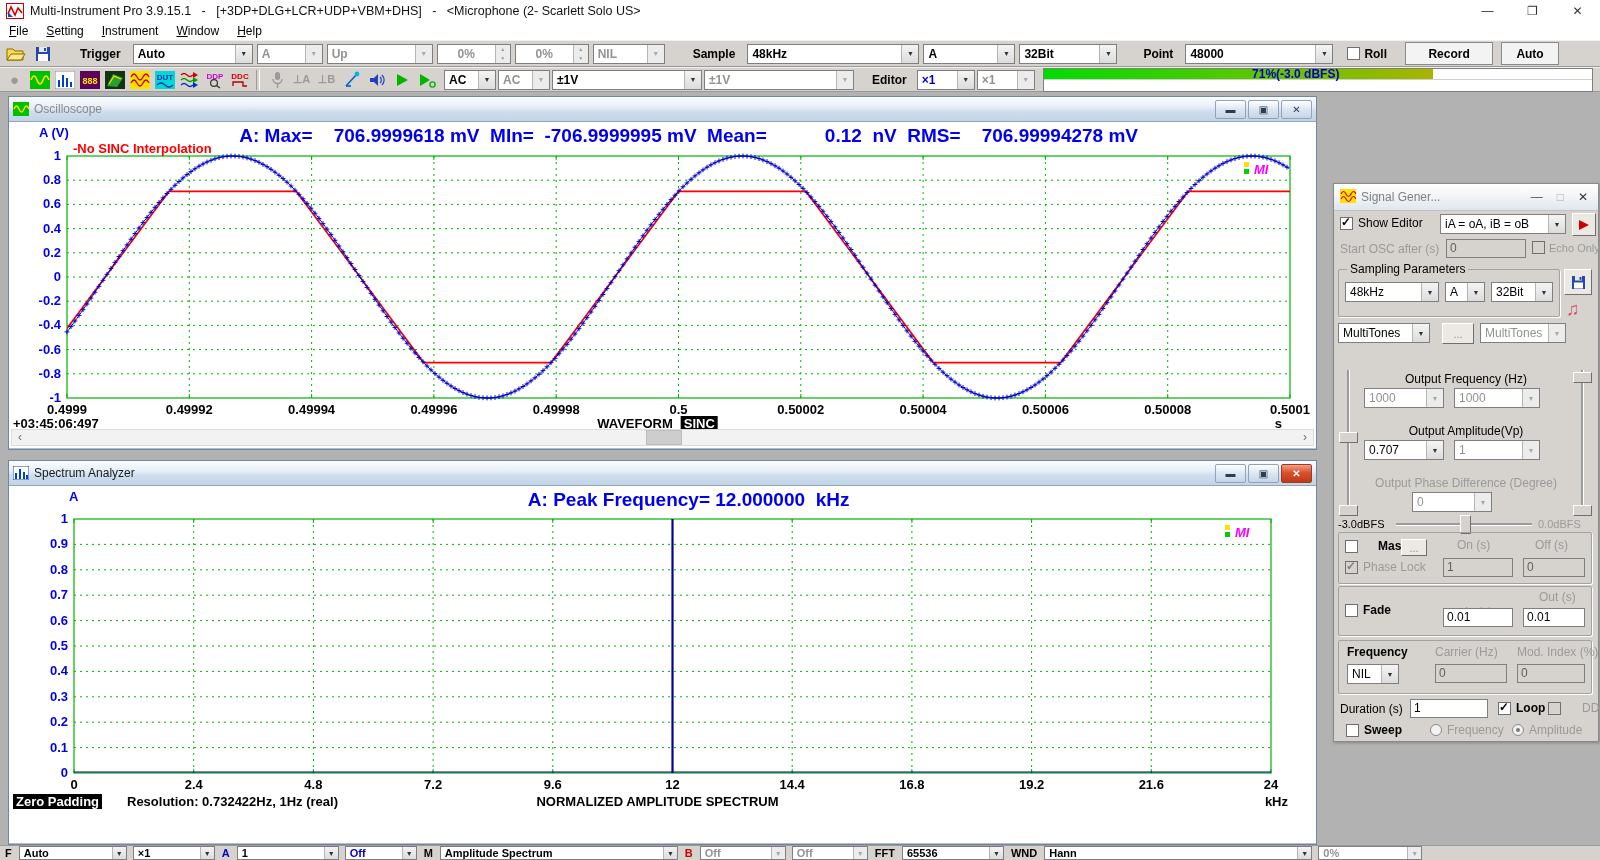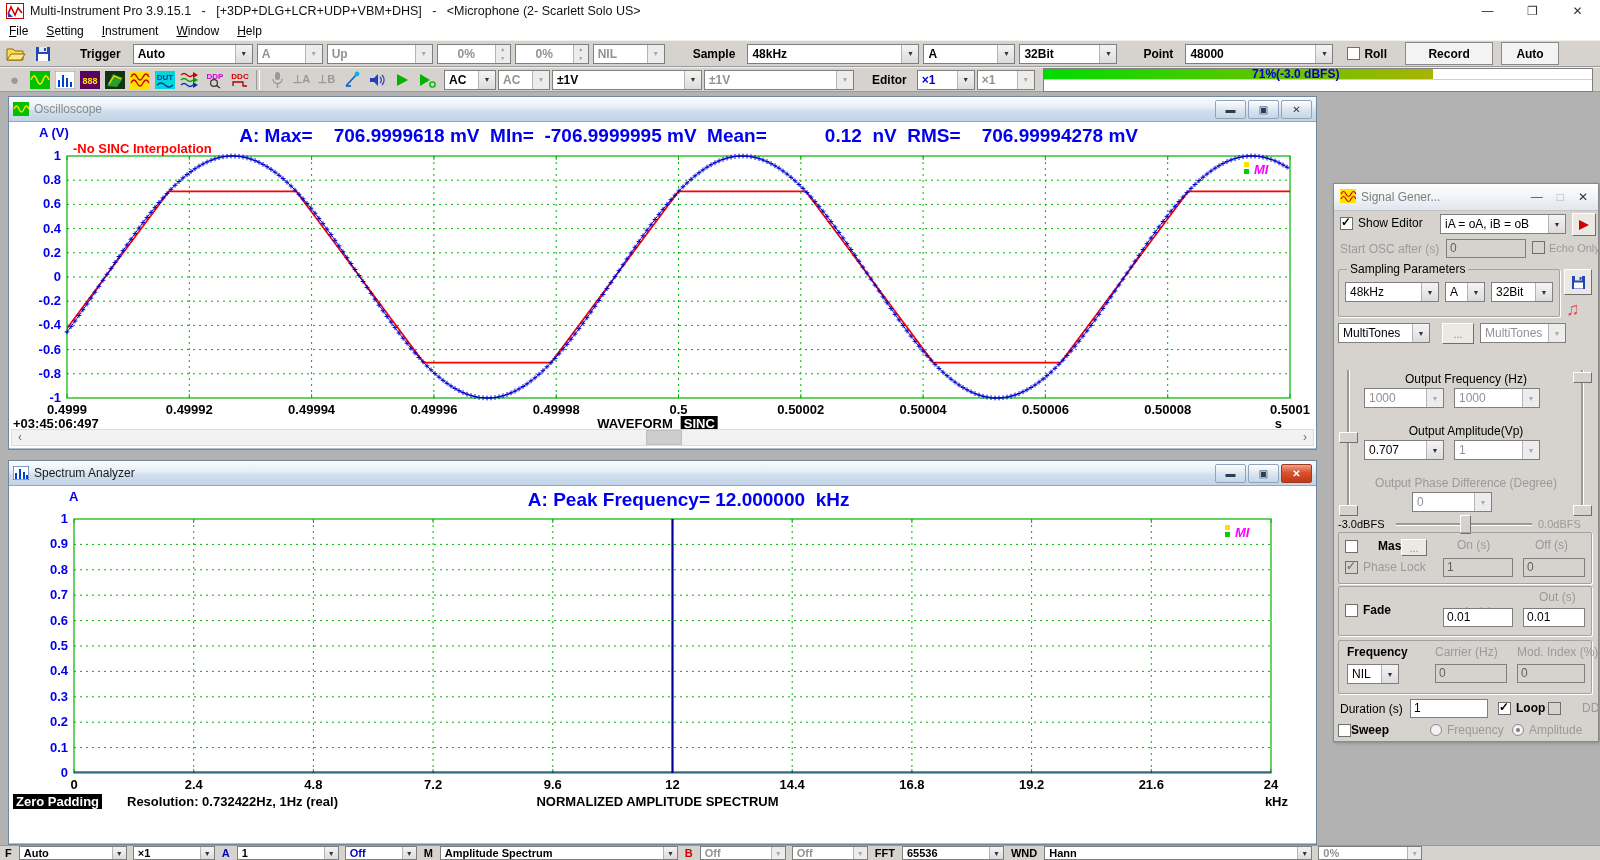--- a/index.html
+++ b/index.html
@@ -696,21 +696,21 @@
         <div class="tb sg-abs" style="left:76px;top:488px;width:78px">1</div>
         <div class="sg-abs" style="left:164px;top:490px;display:flex;align-items:center;gap:5px">
           <div class="cb on"></div>
           <span class="sglab" style="font-weight:bold">Loop</span>
         </div>
         <div class="sg-abs" style="left:214px;top:490px;display:flex;align-items:center;gap:21px">
           <div class="cb dis"></div>
           <span class="sglab gray">DDS</span>
         </div>
 
-        <div class="sg-abs" style="left:4px;top:512px;display:flex;align-items:flex-end;">
+        <div class="sg-abs" style="left:12px;top:512px;display:flex;align-items:flex-end;gap:5px">
           <div class="cb"></div>
           <span class="sglab" style="font-weight:bold">Sweep</span>
         </div>
         <div class="sg-abs" style="left:96px;top:512px;display:flex;align-items:center;gap:5px">
           <div class="radio"></div>
           <span class="sglab gray">Frequency</span>
         </div>
         <div class="sg-abs" style="left:178px;top:512px;display:flex;align-items:center;gap:5px">
           <div class="radio on"></div>
           <span class="sglab gray">Amplitude</span>

